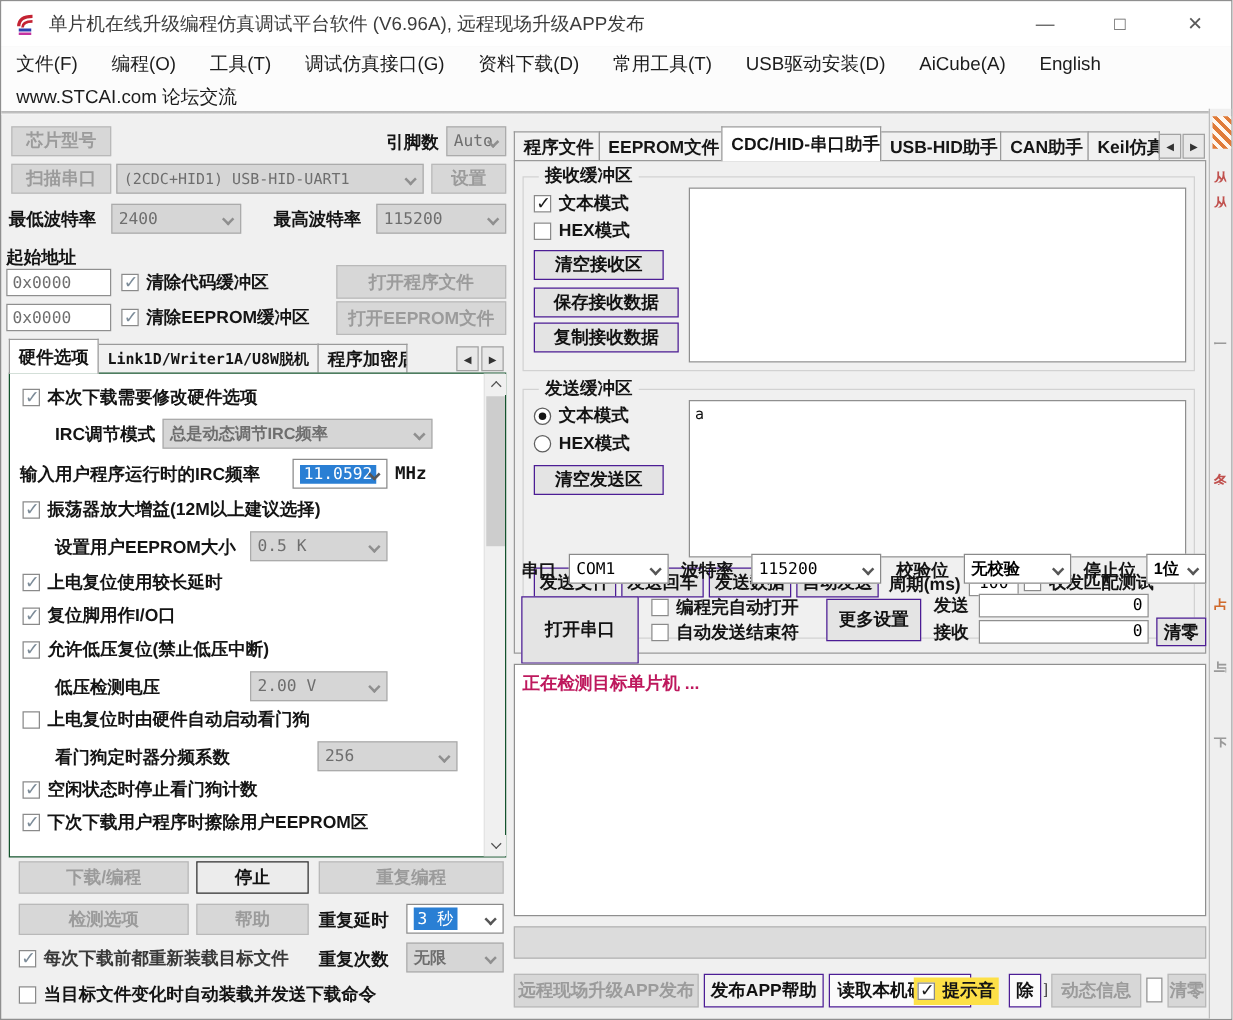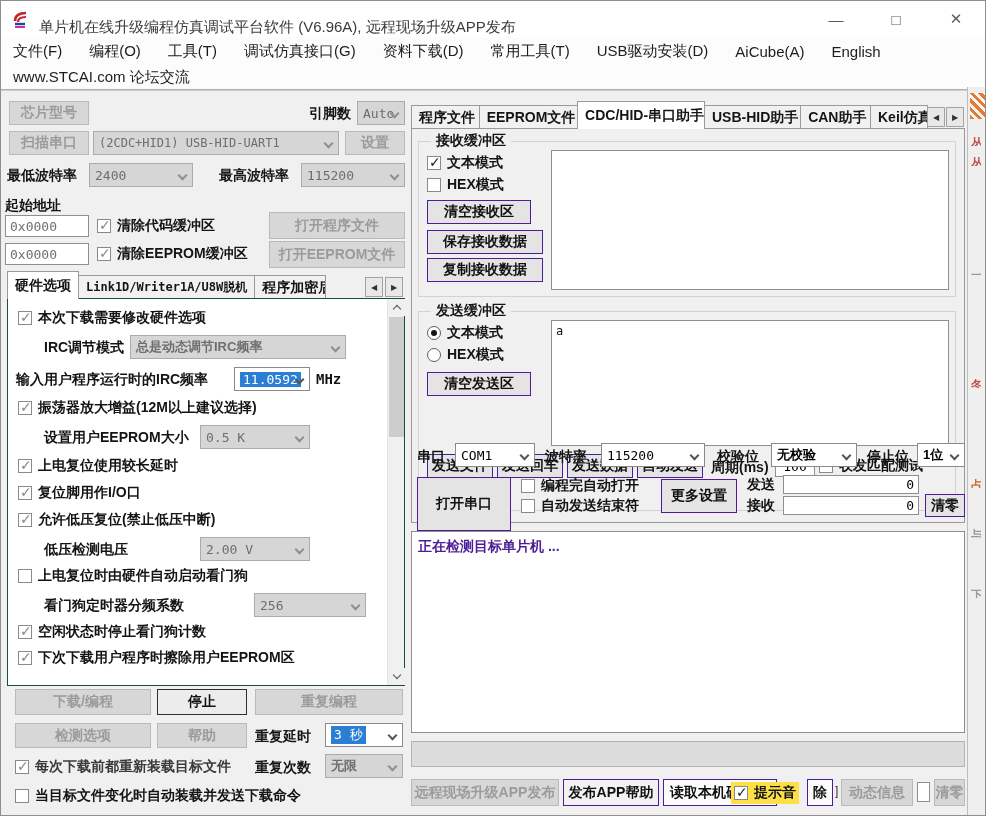--- a/index.html
+++ b/index.html
@@ -3,21 +3,21 @@
 <meta charset="utf-8">
 <style>
   html,body{margin:0;padding:0;background:#d7d7d7;font-family:"Liberation Sans","DejaVu Sans",sans-serif;}
   *{box-sizing:border-box;}
   .win{position:relative;width:986px;height:816px;background:#f0f0f0;border:1px solid #8f8f8f;overflow:hidden;}
   .abs{position:absolute;}
   .lbl{font-weight:700;font-size:14px;color:#141414;white-space:nowrap;line-height:24px;}
   .mono{font-family:"DejaVu Sans Mono","Liberation Mono",monospace;}
 
   
-  .titlebar{position:absolute;left:0;top:0;width:100%;height:36px;background:#ffffff;display:flex;align-items:flex-end;}
+  .titlebar{position:absolute;left:0;top:0;width:100%;height:36px;background:#ffffff;display:flex;align-items:center;}
   .title-text{font-size:15px;color:#3c3c3c;margin-left:8px;white-space:nowrap;}
   .winbtn{position:absolute;top:4px;width:34px;height:28px;display:flex;align-items:center;justify-content:center;color:#5a5a5a;font-size:15px;}
   .menubar{position:absolute;left:0;top:36px;width:100%;height:52px;background:#fcfcfc;}
   .menurow1{display:flex;gap:27px;padding-left:12px;height:28px;align-items:center;font-size:15px;color:#1c1c1c;}
   .menurow2{padding-left:12px;height:24px;display:flex;align-items:center;font-size:15px;color:#1c1c1c;}
   .sep{position:absolute;left:0;top:88px;width:100%;height:3px;background:linear-gradient(#9f9f9f,#ffffff);}
 
   
   .b{position:absolute;display:flex;align-items:center;justify-content:center;background:#e4e4e4;border:1px solid #4c1d95;font-size:14px;font-weight:700;color:#111;white-space:nowrap;overflow:hidden;height:24px;}
   .b.dis{color:#9b9b9b;background:#d7d7d7;border-color:#b9b9b9;}
@@ -354,21 +354,21 @@
       <span class="box"></span>
       <span class="t">自动发送结束符</span>
     </div>
     <div class="b" style="left:250px;top:386px;width:76px;height:34px;">更多设置</div>
     <span class="lbl abs" style="left:336px;top:381px;line-height:20px;">发送</span>
     <div class="field mono" style="left:372px;top:382px;width:136px;height:19px;justify-content:flex-end;padding-right:4px;">0</div>
     <span class="lbl abs" style="left:336px;top:402px;line-height:20px;">接收</span>
     <div class="field mono" style="left:372px;top:403px;width:136px;height:19px;justify-content:flex-end;padding-right:4px;">0</div>
     <div class="b" style="left:514px;top:401px;width:40px;height:23px;">清零</div>
 
-    <div class="sunken abs" style="left:0;top:438px;width:554px;height:202px;font-size:14px;font-weight:700;color:#4c1d95;padding:6px 6px;">
+    <div class="sunken abs" style="left:0;top:438px;width:554px;height:202px;font-size:14px;font-weight:700;color:#be185d;padding:6px 6px;">
       <span>正在检测目标单片机 ...</span>
     </div>
 
     <div class="abs" style="left:0;top:648px;width:554px;height:26px;background:#dcdcdc;border:1px solid #b3b3b3;"></div>
 
     <div class="abs" style="left:0;top:686px;width:554px;height:28px;">
       <div class="b dis" style="left:0;top:0;width:148px;height:27px;">远程现场升级APP发布</div>
       <div class="b" style="left:152px;top:0;width:96px;height:27px;background:#f2f2f2;">发布APP帮助</div>
       <div class="b" style="left:252px;top:0;width:114px;height:27px;background:#fbfbfb;justify-content:flex-start;padding-left:6px;">读取本机硬</div>
       <div class="cbrow" style="left:320px;top:3px;background:#fde047;padding:0 3px;z-index:4;">

